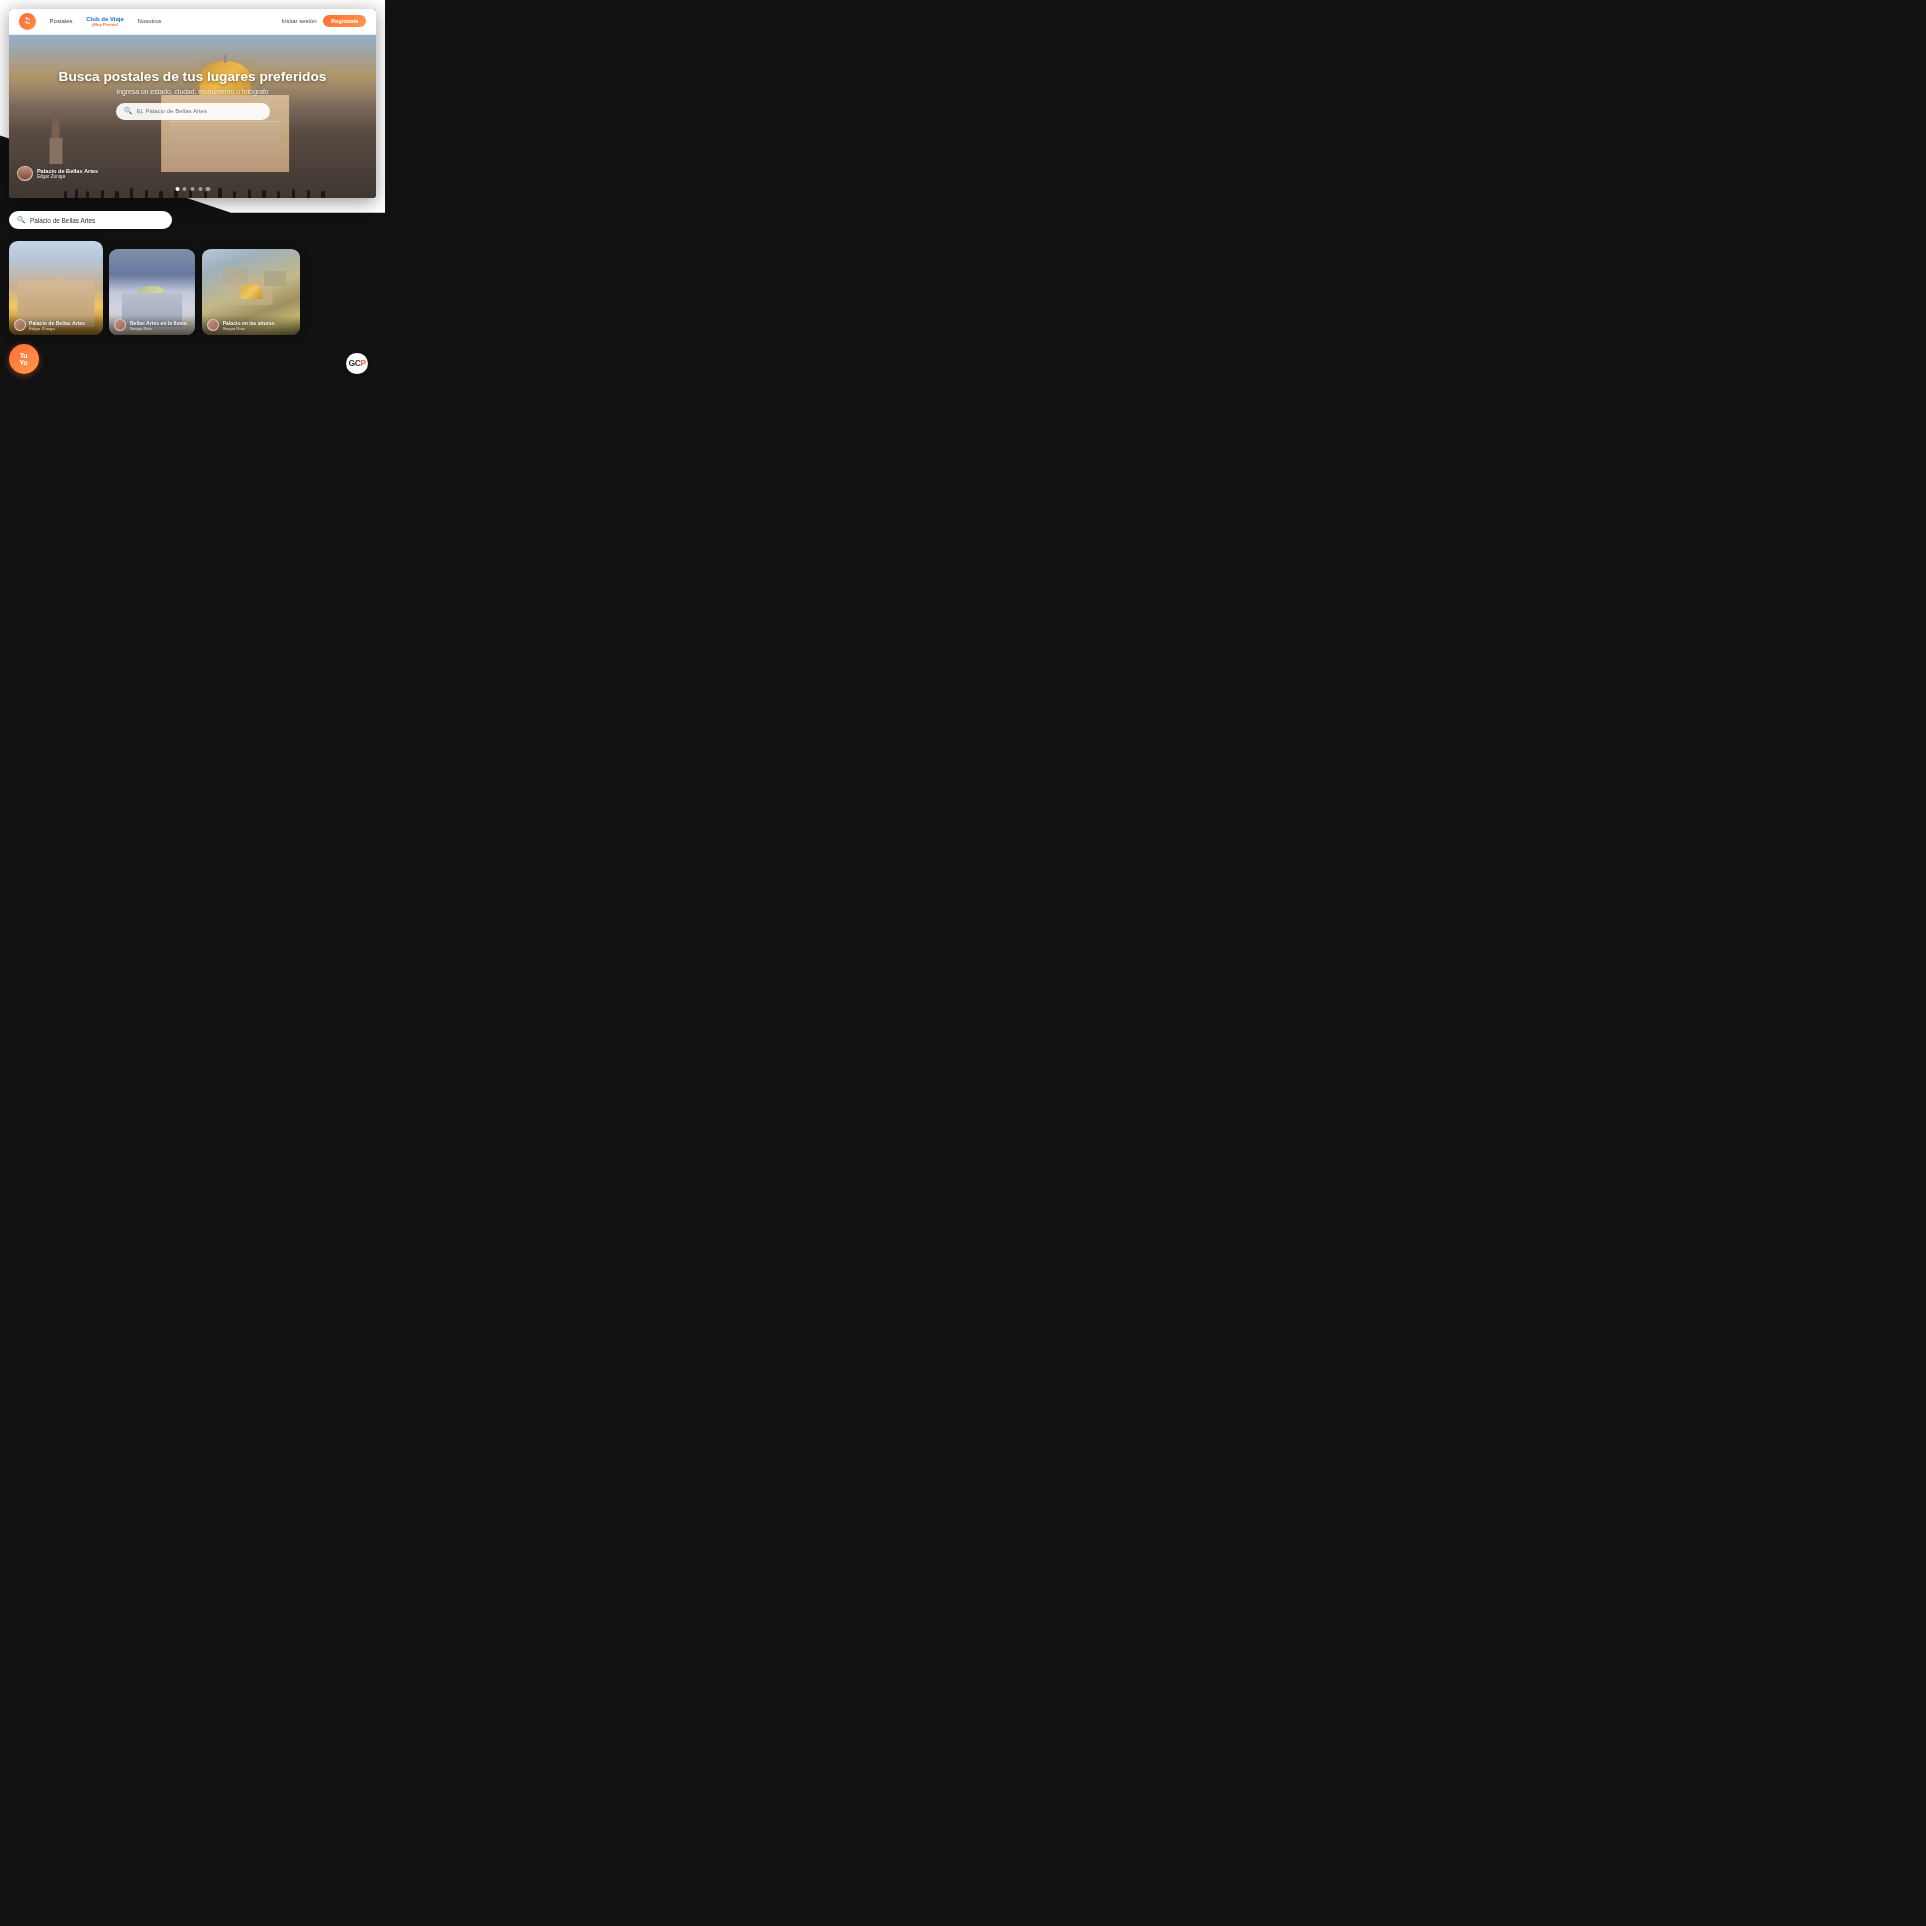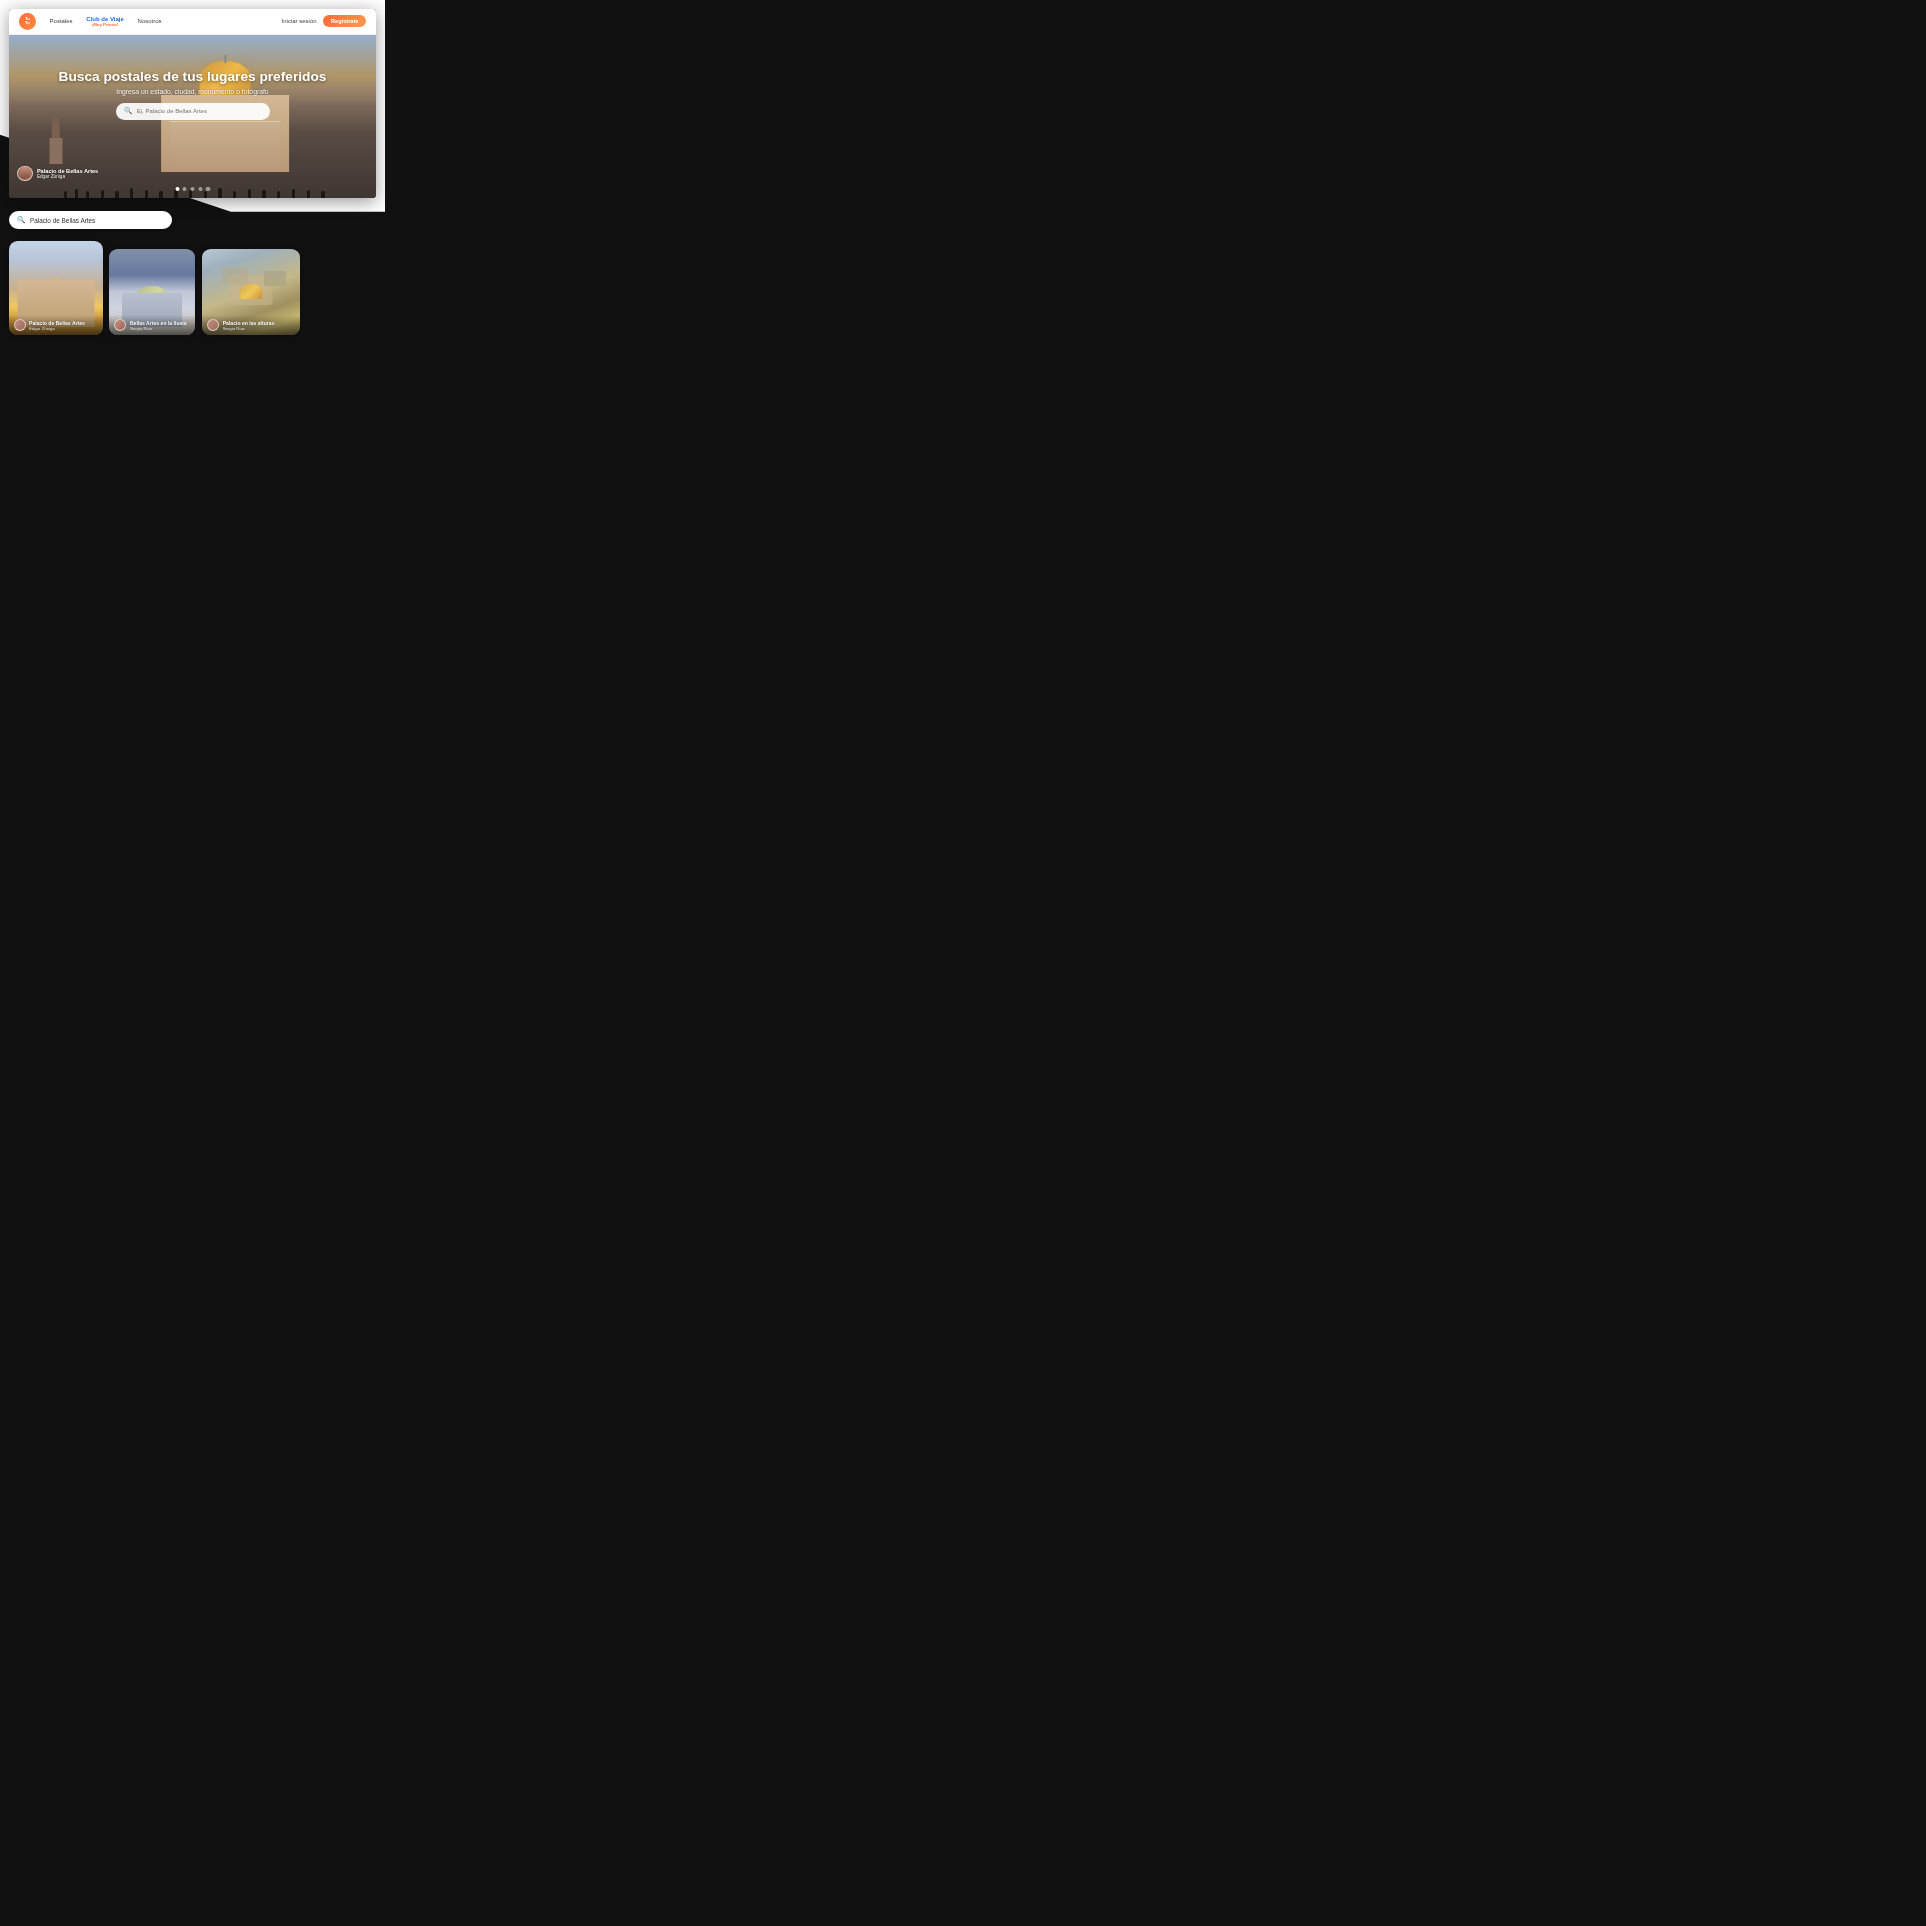--- a/index.html
+++ b/index.html
@@ -708,15 +708,31 @@
         <div class="pc-avatar"></div>
         <div class="pc-info">
           <div class="pc-title">Palacio en las alturas</div>
           <div class="pc-author">Sergio Ruiz</div>
         </div>
       </div>
     </div>
 
   </div>
 
+  <div class="bottom-section">
+
+    <div class="bottom-logo">
+      <span class="bottom-logo-text">Tu</span>
+      <span class="bottom-logo-text">Yo</span>
+    </div>
+
+    <div class="gcp-logo">
+      <div class="gcp-circle">
+        <span class="gcp-text">
+          <span>GC</span><span class="gcp-p">P</span>
+        </span>
+      </div>
+    </div>
+
+  </div>
 
 </div>
 
 
 </body></html>

